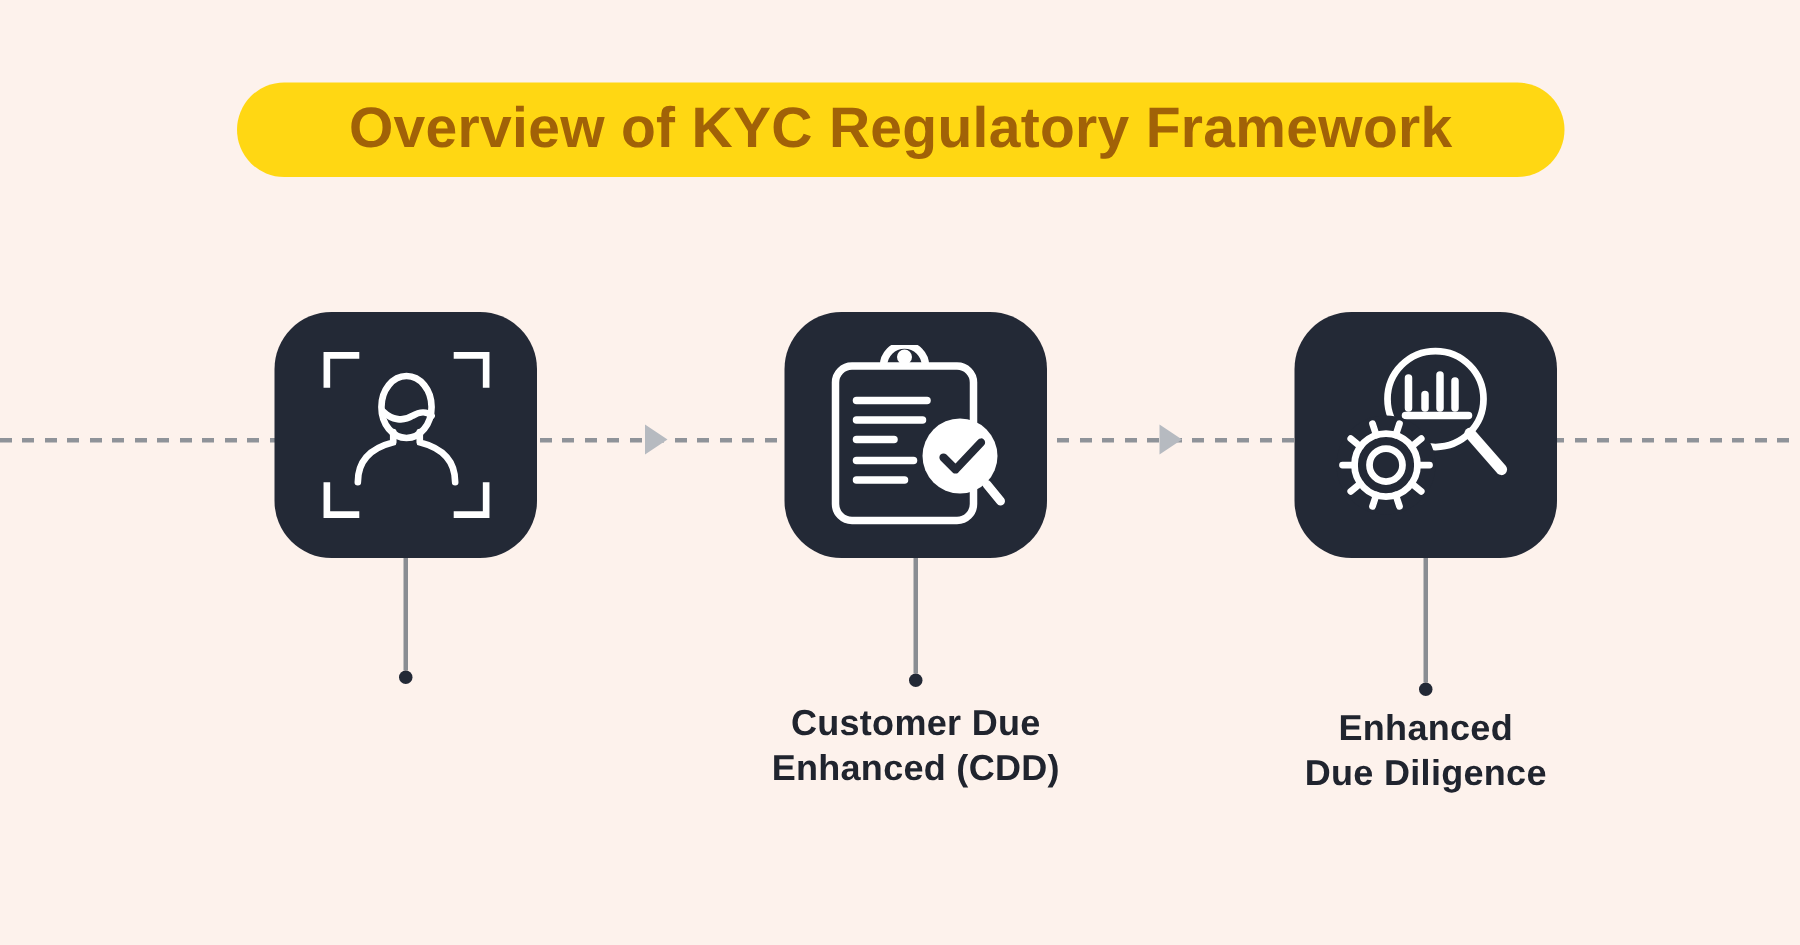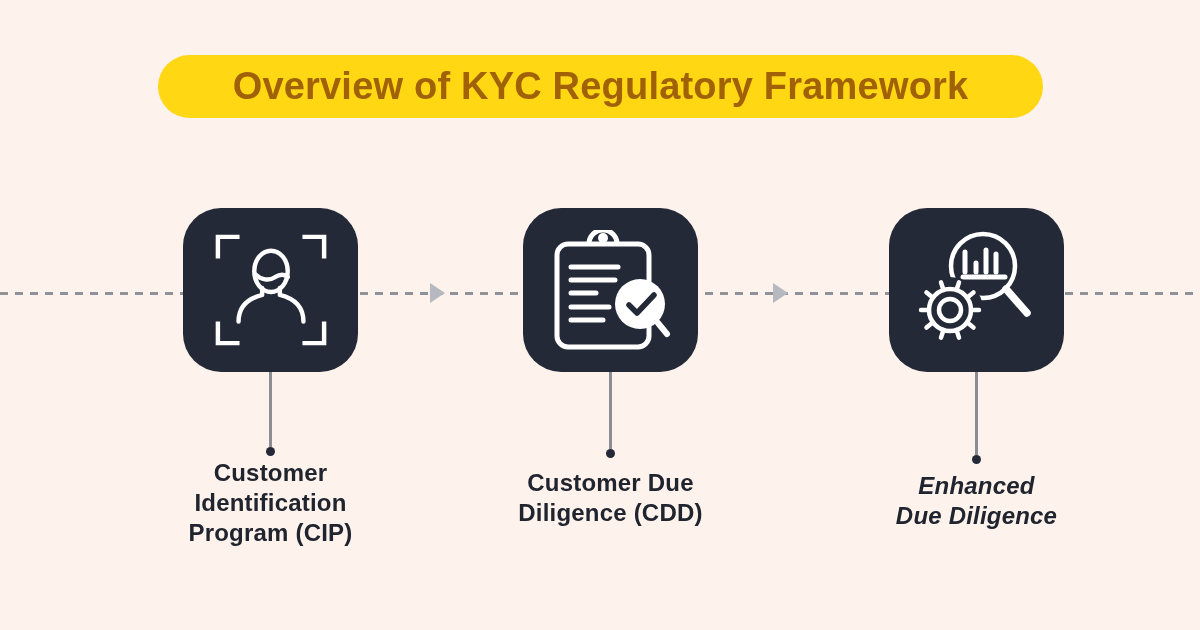--- a/index.html
+++ b/index.html
@@ -60,21 +60,21 @@
   
   .step {
     position: absolute;
     top: 208px;
     width: 175px;
     height: 340px;
     z-index: 2;
   }
   .step-1 { left: 183px; }
   .step-2 { left: 523px; }
-  .step-3 { left: 889px; font-style: italic; }
+  .step-3 { left: 863px; }
 
   .icon-box {
     position: absolute;
     left: 0;
     top: 0;
     width: 175px;
     height: 164px;
     background: #232936;
     border-radius: 38px;
     display: flex;
@@ -148,23 +148,20 @@
             <ellipse cx="60" cy="41" rx="17" ry="21"></ellipse>
             <path d="M44 44 C50 50 58 51 64 47 C69 44 74 44 77 47"></path>
             <path d="M27 92 c0 -17 12 -24 24 -27 l0 -7"></path>
             <path d="M93 92 c0 -17 -12 -24 -24 -27 l0 -7"></path>
           </g>
         </g>
       </svg>
     </div>
     <div class="connector-line"></div>
     <div class="connector-dot"></div>
-    <div class="step-label">Customer
-Identification
-Program (CIP)</div>
   </div>
 
   <div class="step step-2">
     <div class="icon-box">
       <svg class="icon-svg" width="120" height="120" viewBox="0 0 120 120">
         <g fill="none" stroke="#FFFFFF" stroke-width="5">
           <rect x="6" y="14" width="92" height="103" rx="11"></rect>
           <path d="M38 14 a14 14 0 0 1 28 0"></path>
           <circle cx="52" cy="8" r="5" fill="#FFFFFF" stroke="none"></circle>
           <g stroke-linecap="round">
@@ -176,21 +173,21 @@
           </g>
           <circle cx="89" cy="74" r="25" fill="#FFFFFF" stroke="none"></circle>
           <path d="M78 75 l8 8 l17 -18" stroke="#232936" stroke-width="5.5" stroke-linecap="round" stroke-linejoin="round"></path>
           <path d="M107 93 L116 104" stroke="#FFFFFF" stroke-width="6" stroke-linecap="round"></path>
         </g>
       </svg>
     </div>
     <div class="connector-line"></div>
     <div class="connector-dot"></div>
     <div class="step-label">Customer Due
-Diligence (CDD)</div>
+Enhanced (CDD)</div>
   </div>
 
   <div class="step step-3">
     <div class="icon-box">
       <svg class="icon-svg" width="120" height="120" viewBox="0 0 120 120">
         <g fill="none" stroke="#FFFFFF" stroke-width="4.5">
           <circle cx="66" cy="36" r="32"></circle>
           <path d="M89 59 L110 83" stroke-width="7.5" stroke-linecap="round"></path>
           <g stroke-linecap="round">
             <path d="M46 47 H88" stroke-width="5"></path>

